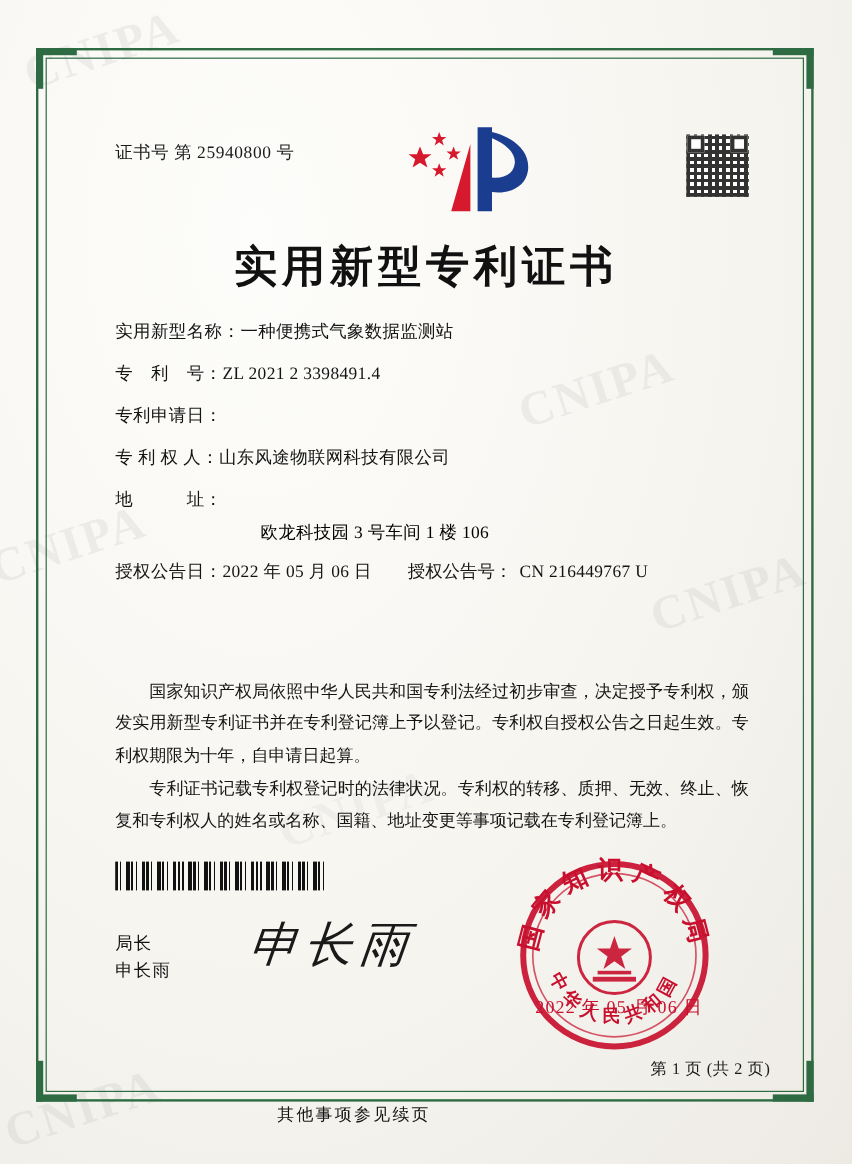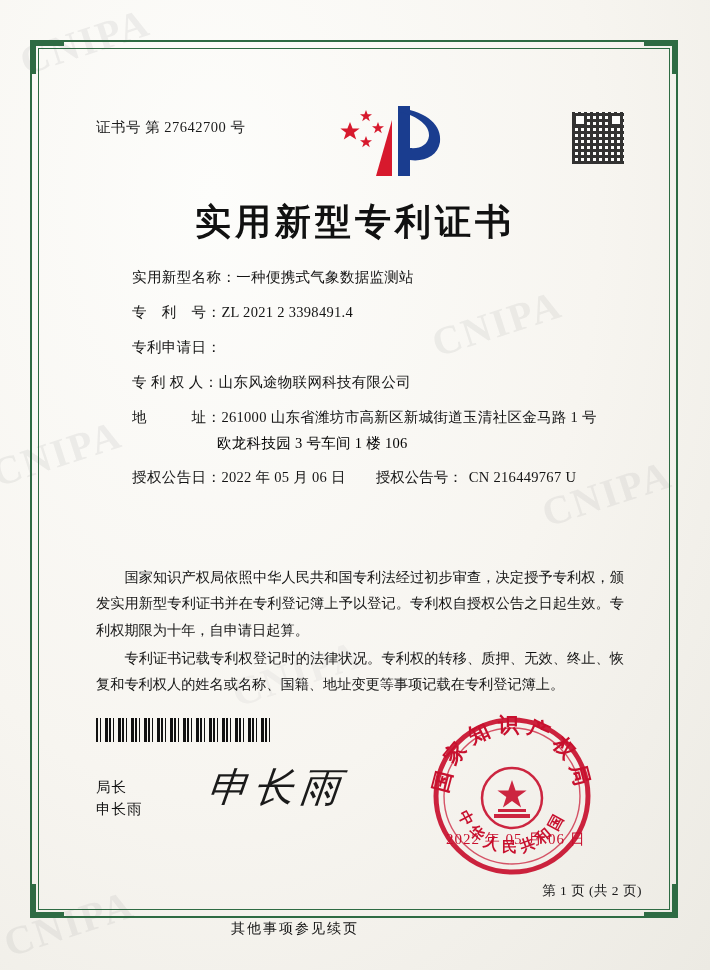--- a/index.html
+++ b/index.html
@@ -129,21 +129,20 @@
     left: 28px; top: 198px;
     width: 530px;
   }
   .field-row {
     display: flex;
     align-items: flex-start;
     margin-bottom: 15.5px;
     font-size: 14.5px;
     color: #141414;
     line-height: 1.35;
-    margin-left: 36px;
   }
   .field-label {
     flex: 0 0 auto;
     letter-spacing: 0.4px;
     white-space: pre;
   }
   .field-value {
     flex: 1 1 auto;
     letter-spacing: 0.3px;
   }
@@ -251,21 +250,21 @@
 
   <div class="border-outer"></div>
   <div class="border-inner"></div>
   <div class="corner c-tl"></div>
   <div class="corner c-tr"></div>
   <div class="corner c-bl"></div>
   <div class="corner c-br"></div>
 
   <div class="content">
 
-    <div class="cert-no">证书号 第 27642700 号</div>
+    <div class="cert-no">证书号 第 25940800 号</div>
 
     <div class="qr"></div>
 
     <div class="emblem">
       <svg width="120" height="82" viewBox="0 0 120 82" xmlns="http://www.w3.org/2000/svg">
         <path d="M62 6 L62 76 L74 76 L74 6 Z" fill="#1a3d8f"></path>
         <path d="M64 8 C92 12 106 26 104 42 C102 56 88 62 74 60 L74 48 C84 49 92 45 93 36 C94 26 82 16 64 12 Z" fill="#1a3d8f"></path>
         <path d="M56 20 L56 76 L40 76 Z" fill="#d7192d"></path>
         <path d="M50 30 L50 76 L34 76 Z" fill="#d7192d" opacity="0"></path>
         <g fill="#d7192d">
@@ -296,21 +295,20 @@
         <span class="field-label">专利申请日：</span>
       </div>
 
       <div class="field-row">
         <span class="field-label">专 利 权 人：</span>
         <span class="field-value">山东风途物联网科技有限公司</span>
       </div>
 
       <div class="field-row">
         <span class="field-label">地　　　址：</span>
-        <span class="field-value">261000 山东省潍坊市高新区新城街道玉清社区金马路 1 号</span>
       </div>
 
       <div class="addr-second">欧龙科技园 3 号车间 1 楼 106</div>
 
       <div class="field-row two-col">
         <span class="field-label">授权公告日：</span>
         <span class="field-value">2022 年 05 月 06 日</span>
         <span class="field-label2">授权公告号：</span>
         <span class="field-value">CN 216449767 U</span>
       </div>

